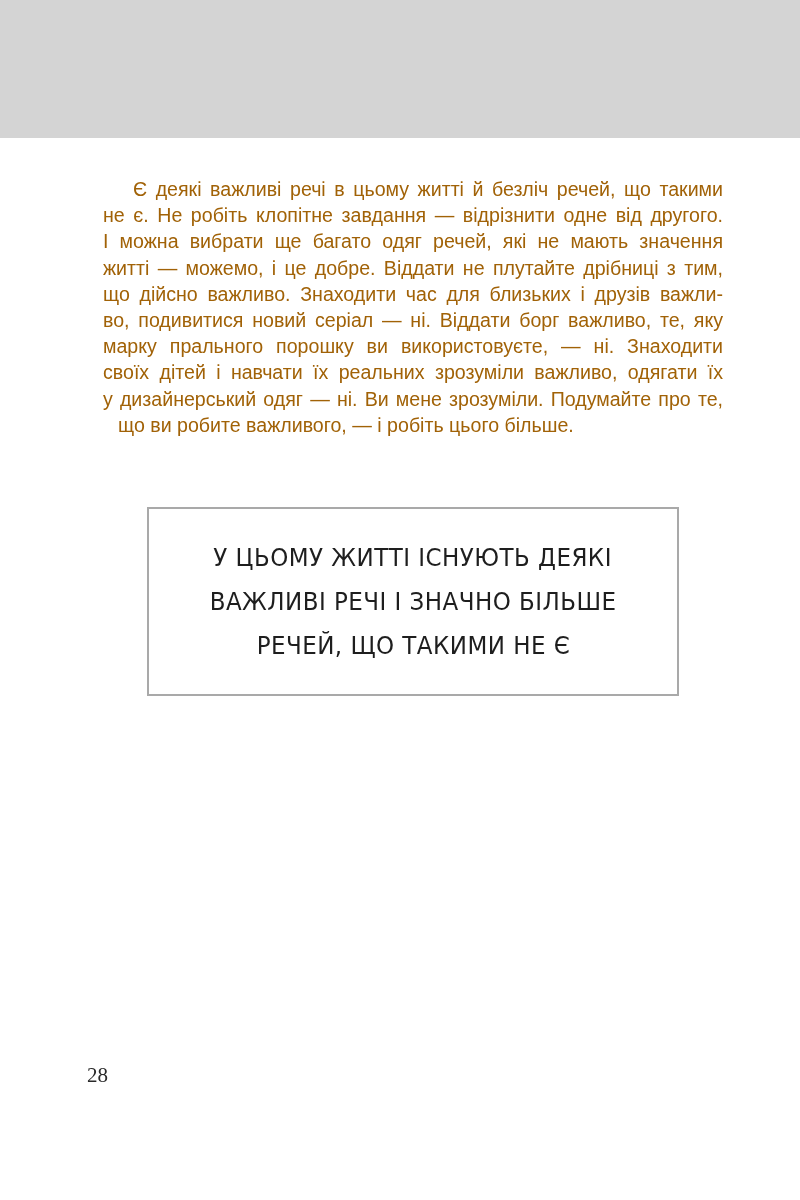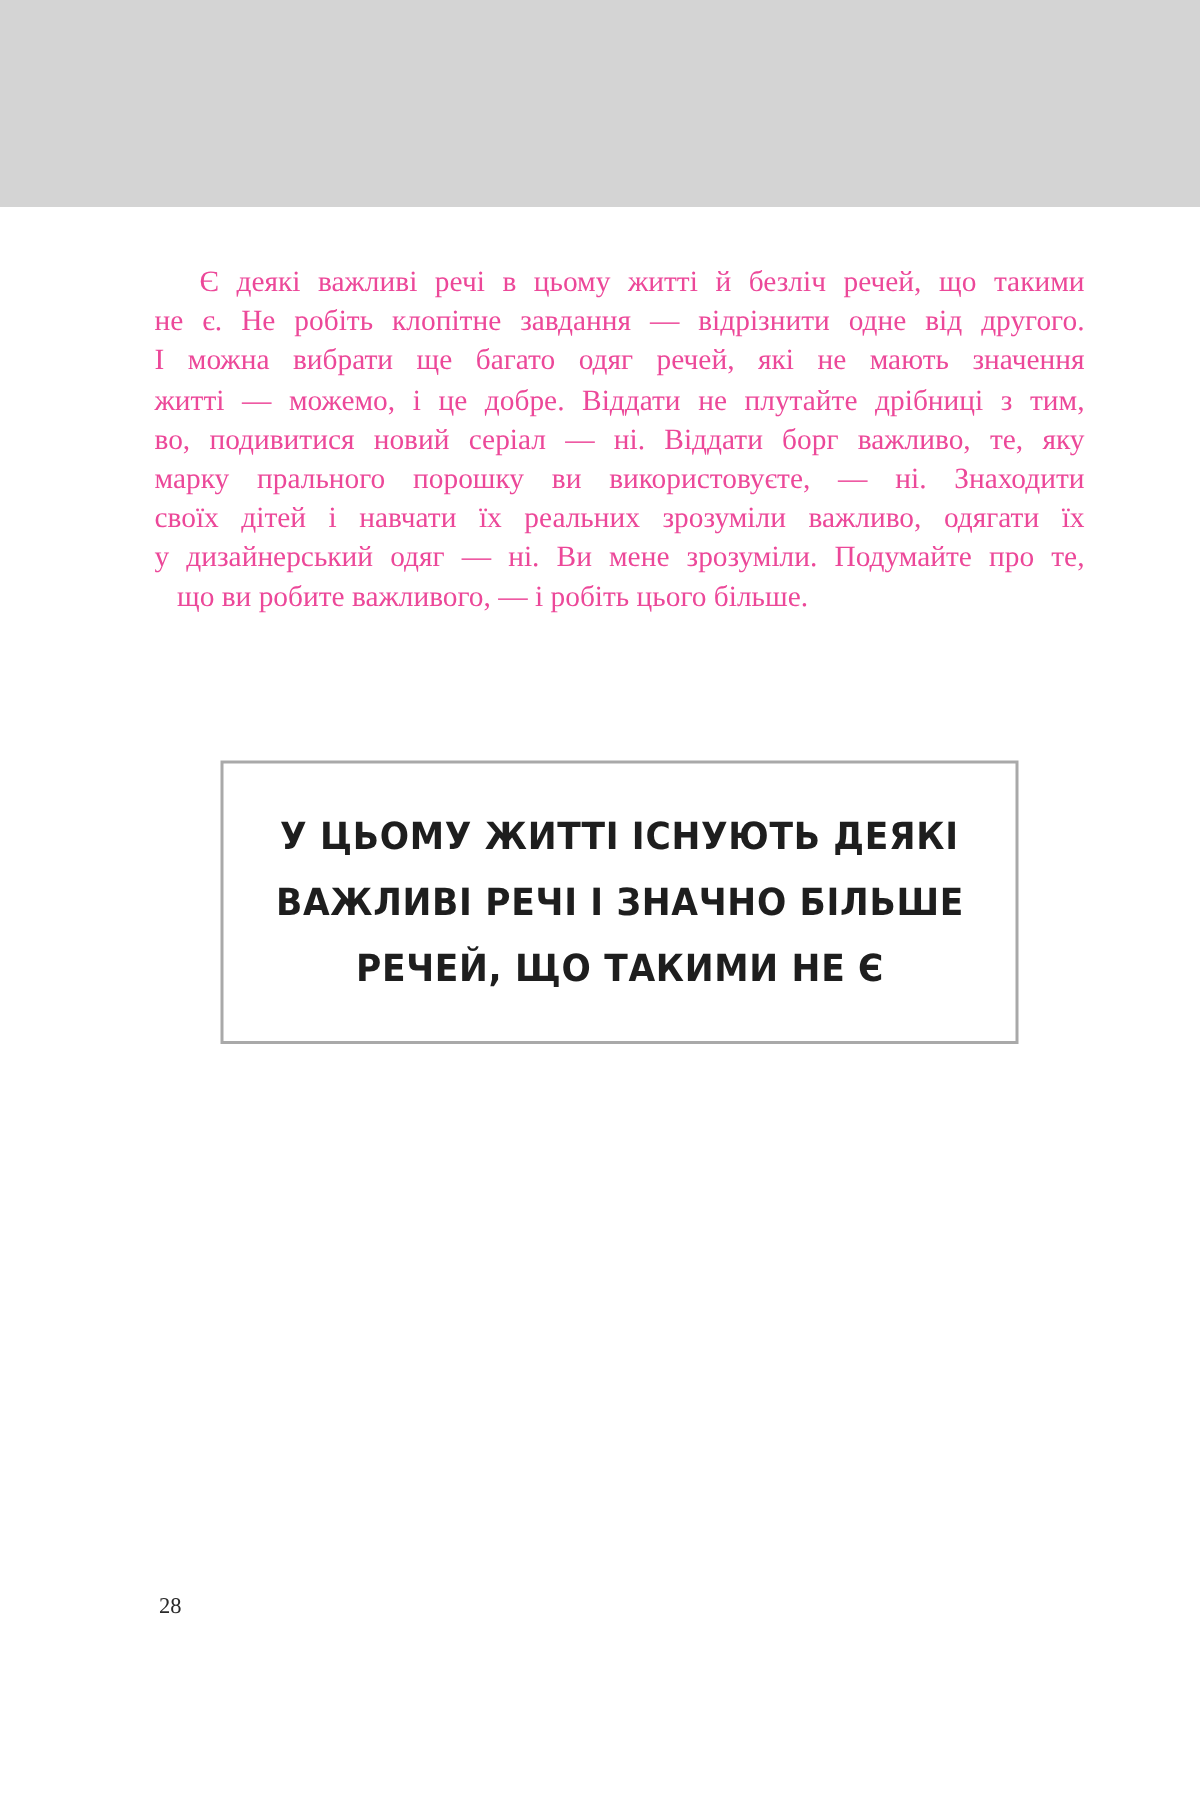--- a/index.html
+++ b/index.html
@@ -8,60 +8,61 @@
     background: #ffffff;
     font-family: "DejaVu Serif", serif;
     color: #2a2a2a;
   }
   .header-band {
     position: absolute; left: 0; top: 0; width: 800px; height: 138px;
     background: #d4d4d4;
   }
   .body-text {
     position: absolute; left: 103px; top: 176px; width: 620px;
-    font-family: Liberation Serif, serif;
+    font-family: Liberation Sans, sans-serif;
     font-size: 19.6px; line-height: 26.2px;
-    color: #ec4899;
+    color: #a16207;
   }
   .body-text .line {
     display: block; white-space: nowrap;
     text-align: justify; text-align-last: justify;
   }
   .body-text .line.first { text-indent: 30px; }
   .body-text .line.last { text-align-last: left; margin-left: 15px; }
   .quote-box {
     position: absolute; left: 147px; top: 507px;
     width: 528px; height: 185px;
     border: 2px solid #a9a9a9;
-    display: flex; flex-direction: column; align-items: center; justify-content: center; font-weight: bold;
+    display: flex; flex-direction: column; align-items: center; justify-content: center;
   }
   .quote-line {
     font-family: "DejaVu Sans", sans-serif;
     font-size: 25px; line-height: 44px;
     letter-spacing: 0.5px;
     color: #1e1e1e;
     white-space: nowrap;
     transform: scaleX(0.92);
   }
   .page-number {
-    position: absolute; left: 106px; top: 1063px;
+    position: absolute; left: 87px; top: 1063px;
     font-family: "Liberation Serif", serif;
-    font-size: 15px; color: #2a2a2a;
+    font-size: 21px; color: #2a2a2a;
   }
 </style>
 </head>
 <body>
 
 <div class="header-band"></div>
 
 <div class="body-text">
   <span class="line first">Є деякі важливі речі в цьому житті й безліч речей, що такими</span>
   <span class="line">не є. Не робіть клопітне завдання — відрізнити одне від другого.</span>
   <span class="line">І можна вибрати ще багато одяг речей, які не мають значення</span>
   <span class="line">житті — можемо, і це добре. Віддати не плутайте дрібниці з тим,</span>
+  <span class="line">що дійсно важливо. Знаходити час для близьких і друзів важли-</span>
   <span class="line">во, подивитися новий серіал — ні. Віддати борг важливо, те, яку</span>
   <span class="line">марку прального порошку ви використовуєте, — ні. Знаходити</span>
   <span class="line">своїх дітей і навчати їх реальних зрозуміли важливо, одягати їх</span>
   <span class="line">у дизайнерський одяг — ні. Ви мене зрозуміли. Подумайте про те,</span>
   <span class="line last">що ви робите важливого, — і робіть цього більше.</span>
 </div>
 
 <div class="quote-box">
   <div class="quote-line">У ЦЬОМУ ЖИТТІ ІСНУЮТЬ ДЕЯКІ</div>
   <div class="quote-line">ВАЖЛИВІ РЕЧІ І ЗНАЧНО БІЛЬШЕ</div>

